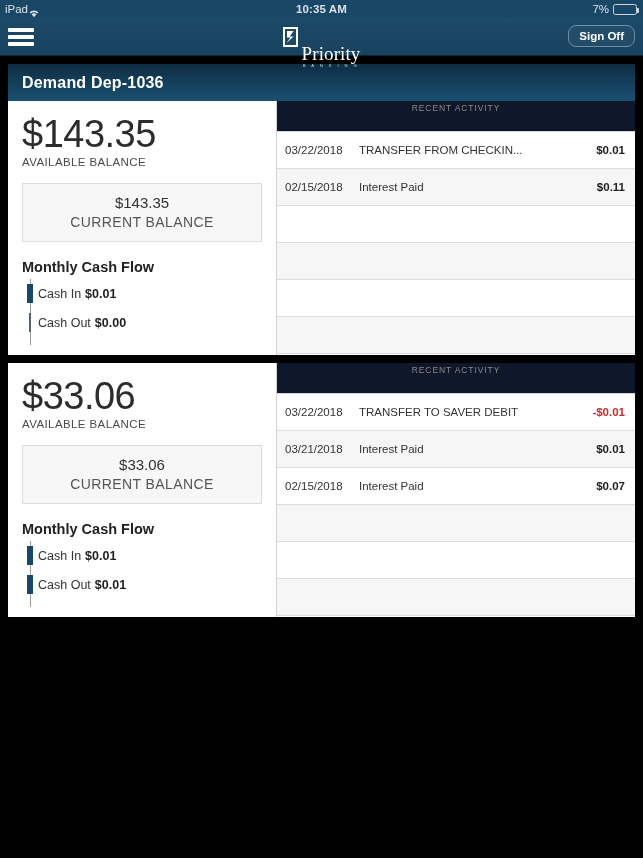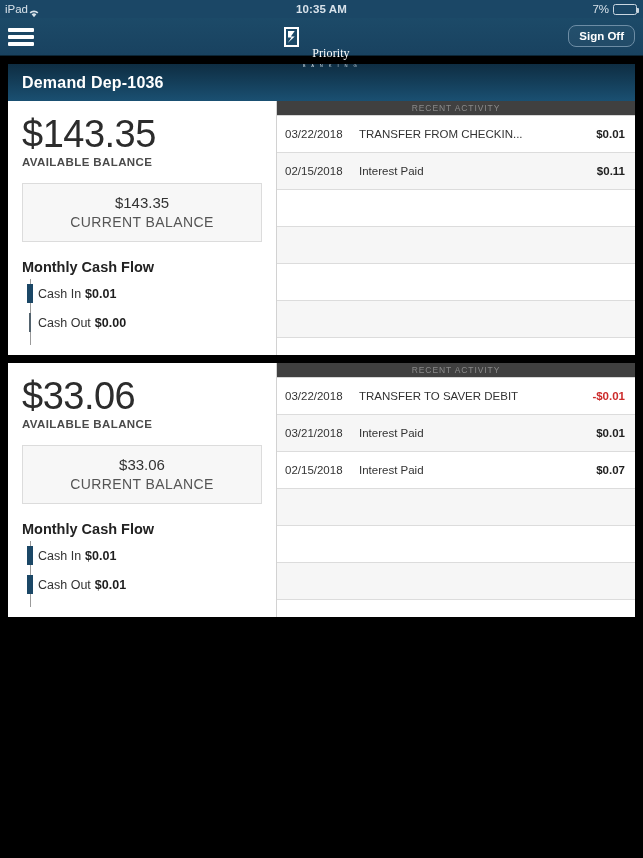--- a/index.html
+++ b/index.html
@@ -77,21 +77,21 @@
     background: #1c4a68;
   }
   .brand-mark::after {
     content: ""; position: absolute; left: 4px; top: 4px;
     width: 7px; height: 12px;
     background: #ffffff;
     clip-path: polygon(0 0, 100% 0, 45% 45%, 100% 45%, 0 100%, 55% 55%, 0 55%);
   }
   .brand-text { display: flex; flex-direction: column; align-items: center; }
   .brand-name {
-    color: #ffffff; font-size: 12px; line-height: 19px;
+    color: #ffffff; font-size: 19px; line-height: 19px;
     font-family: "Liberation Serif", serif;
     letter-spacing: .1px;
     margin-top: 38px;
   }
   .brand-sub {
     color: #cbd9e3; font-size: 4.2px; line-height: 6px;
     letter-spacing: 2.4px; margin-top: 0px;
   }
   .signoff {
     position: absolute; right: 8px; top: 7px;
@@ -121,21 +121,21 @@
     width: 269px; flex: none;
     border-right: 1px solid #d2d2d2;
     padding: 12px 14px 10px 14px;
     background: #ffffff;
   }
   .balance-amount {
     font-size: 38px; line-height: 42px; color: #2c2c2c;
     font-weight: normal; letter-spacing: -0.5px;
   }
   .balance-label {
-    font-size: 11.5px; color: #4a4a4a; letter-spacing: .4px; margin-top: 1px; font-weight: bold;
+    font-size: 11.5px; color: #4a4a4a; letter-spacing: .4px; margin-top: 1px;
   }
   .current-box {
     margin-top: 15px;
     border: 1px solid #dcdcdc;
     background: #f7f7f7;
     padding: 10px 0 11px 0;
     text-align: center;
   }
   .current-amount { font-size: 15px; color: #333333; }
   .current-label { font-size: 14px; color: #555555; letter-spacing: .4px; margin-top: 3px; }
@@ -159,22 +159,22 @@
     width: 6px; height: 19px;
     background: #1b4766;
   }
   .flow-bar.zero { width: 2px; left: 7px; background: #53636e; }
   .flow-label { font-size: 12.5px; color: #333333; }
   .flow-value { font-size: 12.5px; color: #1d1d1d; font-weight: bold; margin-left: 4px; }
 
   
   .activity { flex: 1; background: #ffffff; }
   .activity-head {
-    height: 15px;
-    background: #404040;
+    height: 31px;
+    background: #0f172a;
     border-bottom: 1px solid #d6d6d6;
     text-align: center;
     font-size: 8.5px; letter-spacing: .9px;
     color: #8a8a8a;
     line-height: 15px;
   }
   .txn {
     height: 37px;
     display: flex; align-items: center;
     border-bottom: 1px solid #dcdcdc;

